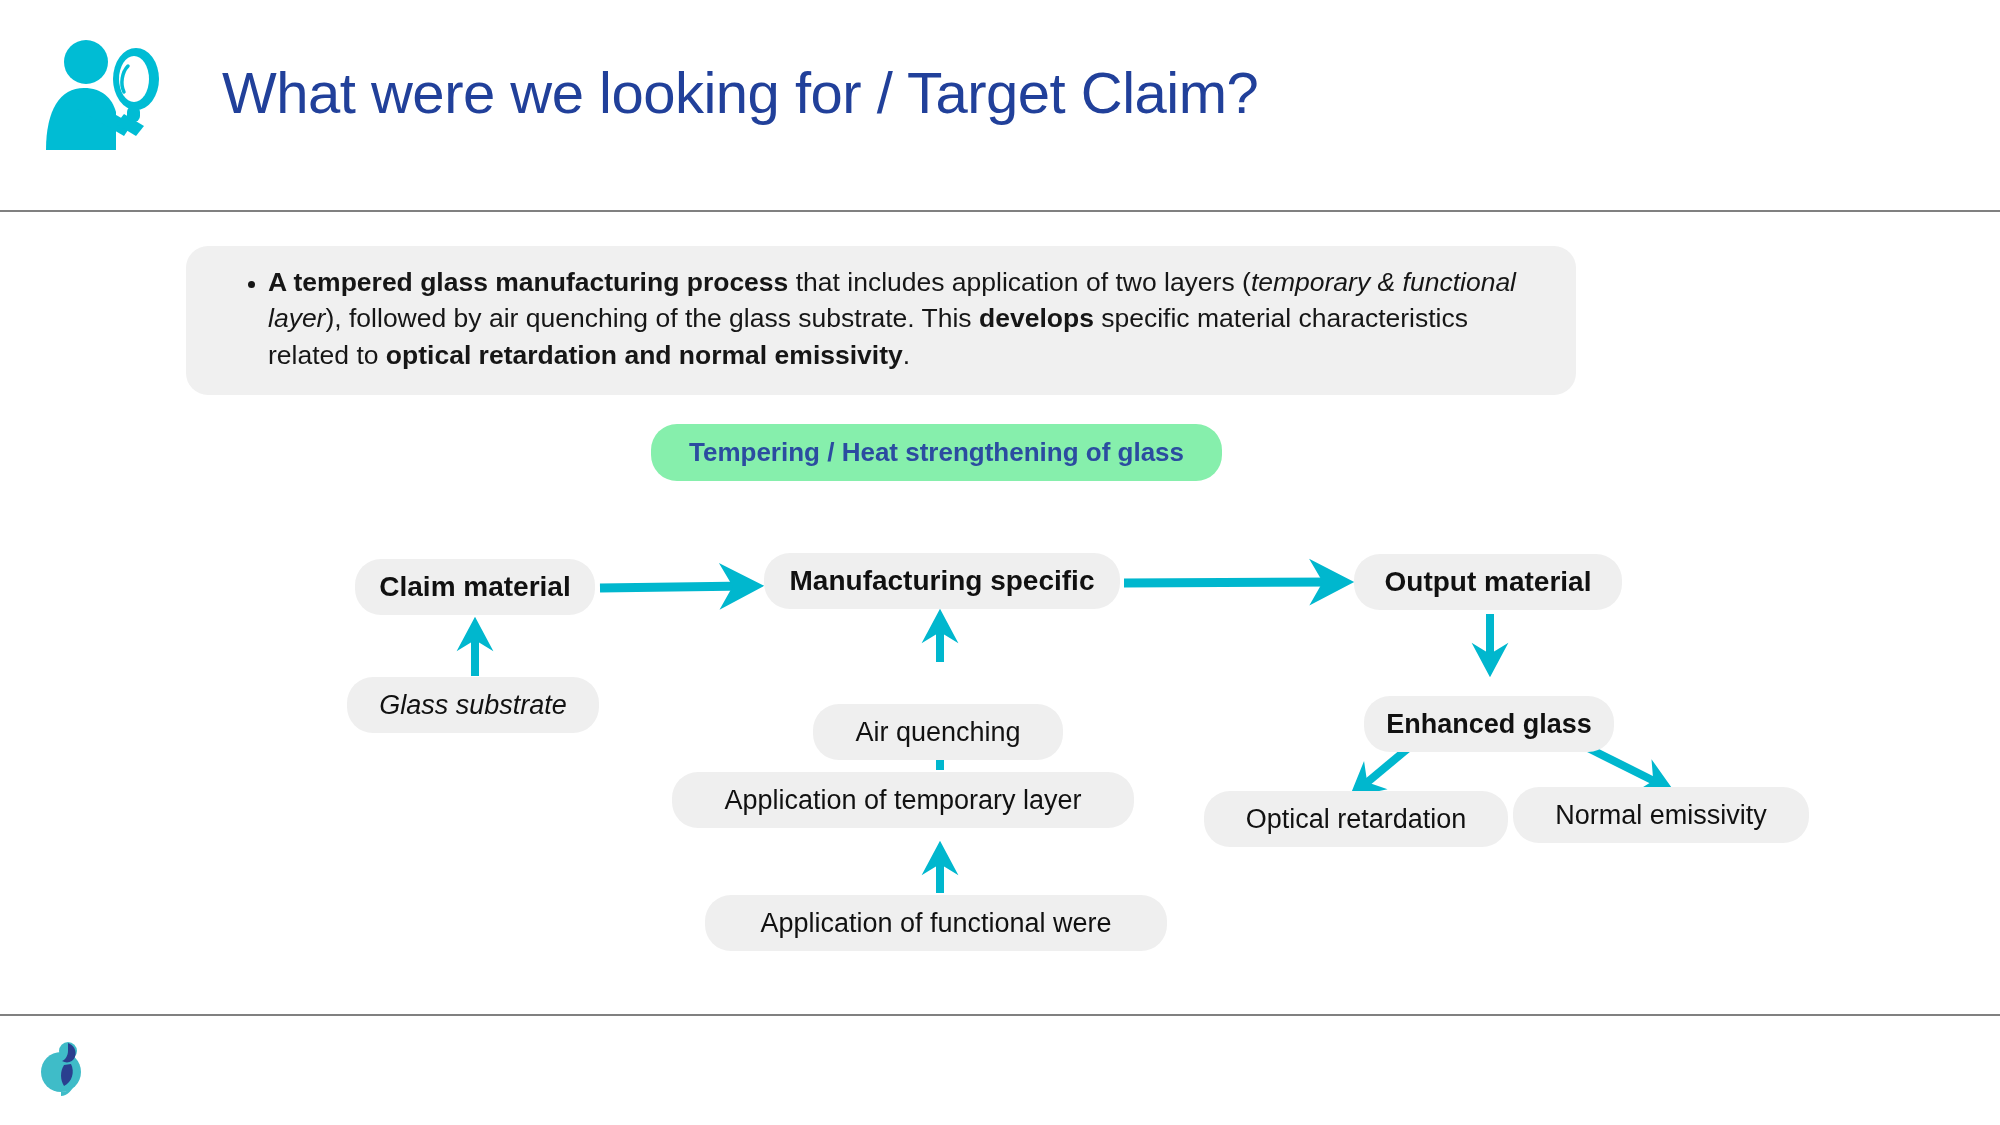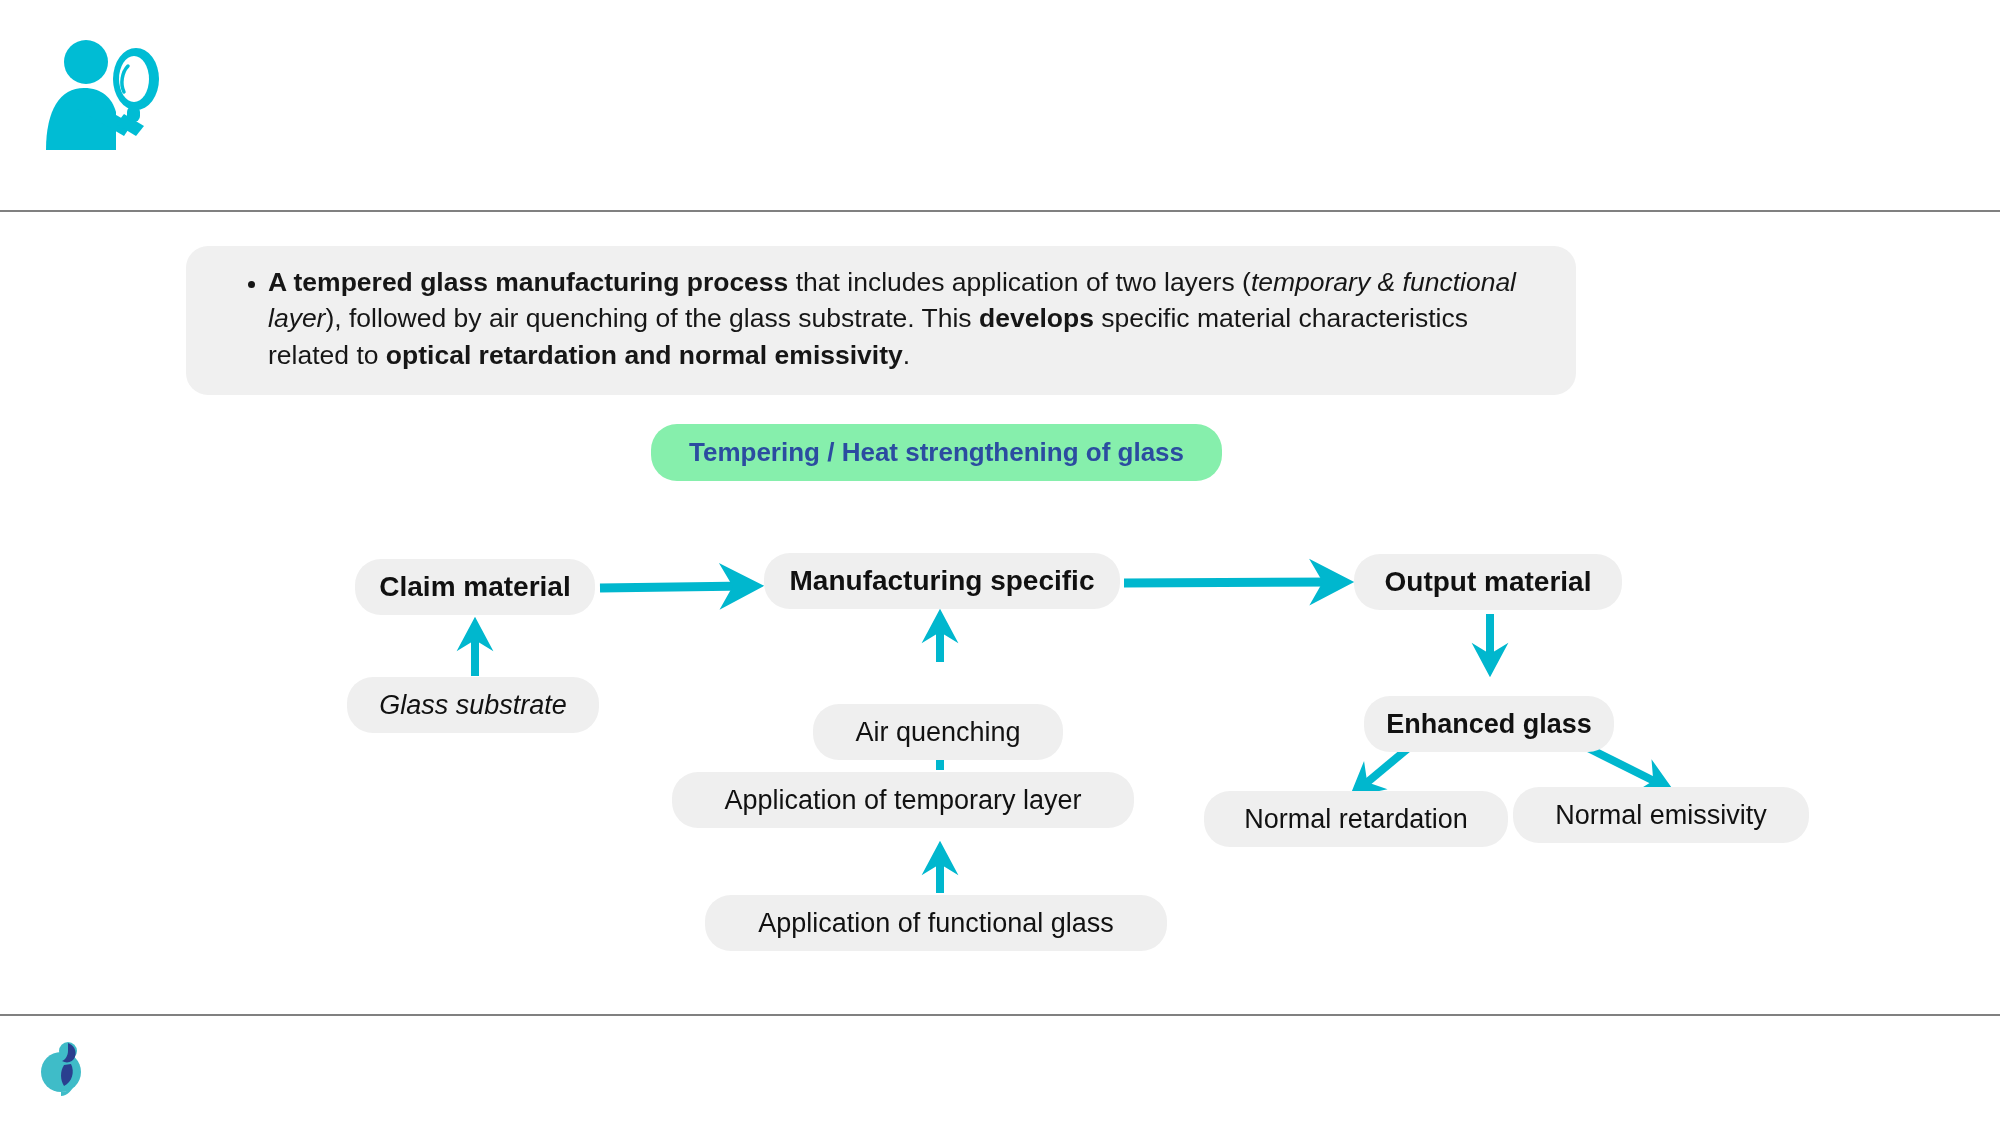--- a/index.html
+++ b/index.html
@@ -161,20 +161,21 @@
       <path d="M88 92 L108 104 L116 94 L96 82 Z" fill="#00BCD4"></path>
 
       <ellipse cx="108" cy="47" rx="23" ry="31" fill="#00BCD4"></ellipse>
       <ellipse cx="106" cy="47" rx="15" ry="23" fill="#ffffff"></ellipse>
       <path d="M100 34 C94 40 92 52 96 60" stroke="#00BCD4" stroke-width="3.5" fill="none" stroke-linecap="round"></path>
 
       <rect x="99" y="74" width="13" height="16" rx="6" fill="#00BCD4"></rect>
     </svg>
   </div>
 
+  <div id="page-title">What were we looking for / Target Claim?</div>
 
   <div class="hrule" id="rule-top"></div>
 </div>
 
 <div id="bullet-card">
   <ul id="bullet-list">
     <li>
       <span class="b">A tempered glass manufacturing process</span><span> that includes application of two layers (</span><span class="i">temporary &amp; functional layer</span><span>), followed by air quenching of the glass substrate. This </span><span class="b">develops</span><span> specific material characteristics related to </span><span class="b">optical retardation and normal emissivity</span><span>.</span>
     </li>
   </ul>
@@ -215,25 +216,25 @@
     </g>
   </svg>
 </div>
 
 <div class="node strong" id="node-input-material">Claim material</div>
 <div class="node" id="node-glass-substrate">Glass substrate</div>
 
 <div class="node strong" id="node-manufacturing">Manufacturing specific</div>
 <div class="node" id="node-air-quenching">Air quenching</div>
 <div class="node" id="node-temp-layer">Application of temporary layer</div>
-<div class="node" id="node-func-layer">Application of functional glass</div>
+<div class="node" id="node-func-layer">Application of functional were</div>
 
 <div class="node strong" id="node-output-material">Output material</div>
 <div class="node" id="node-enhanced-glass">Enhanced glass</div>
-<div class="node" id="node-optical-retard">Normal retardation</div>
+<div class="node" id="node-optical-retard">Optical retardation</div>
 <div class="node" id="node-normal-emiss">Normal emissivity</div>
 
 <div class="hrule" id="rule-bottom"></div>
 
 <div id="footer-logo">
   <svg viewBox="0 0 46 58" width="46" height="58" aria-hidden="true">
     <circle cx="21" cy="32" r="20" fill="#3FBCC8"></circle>
     <circle cx="28" cy="11" r="9" fill="#3FBCC8"></circle>
     <path d="M28 3 C34 5 37 11 35 17 C33 22 27 24 22 21 C25 20 28 16 28 11 Z" fill="#2A3F8F"></path>
     <path d="M31 24 C35 32 32 42 24 46 C20 40 20 31 24 25 Z" fill="#2A3F8F"></path>

